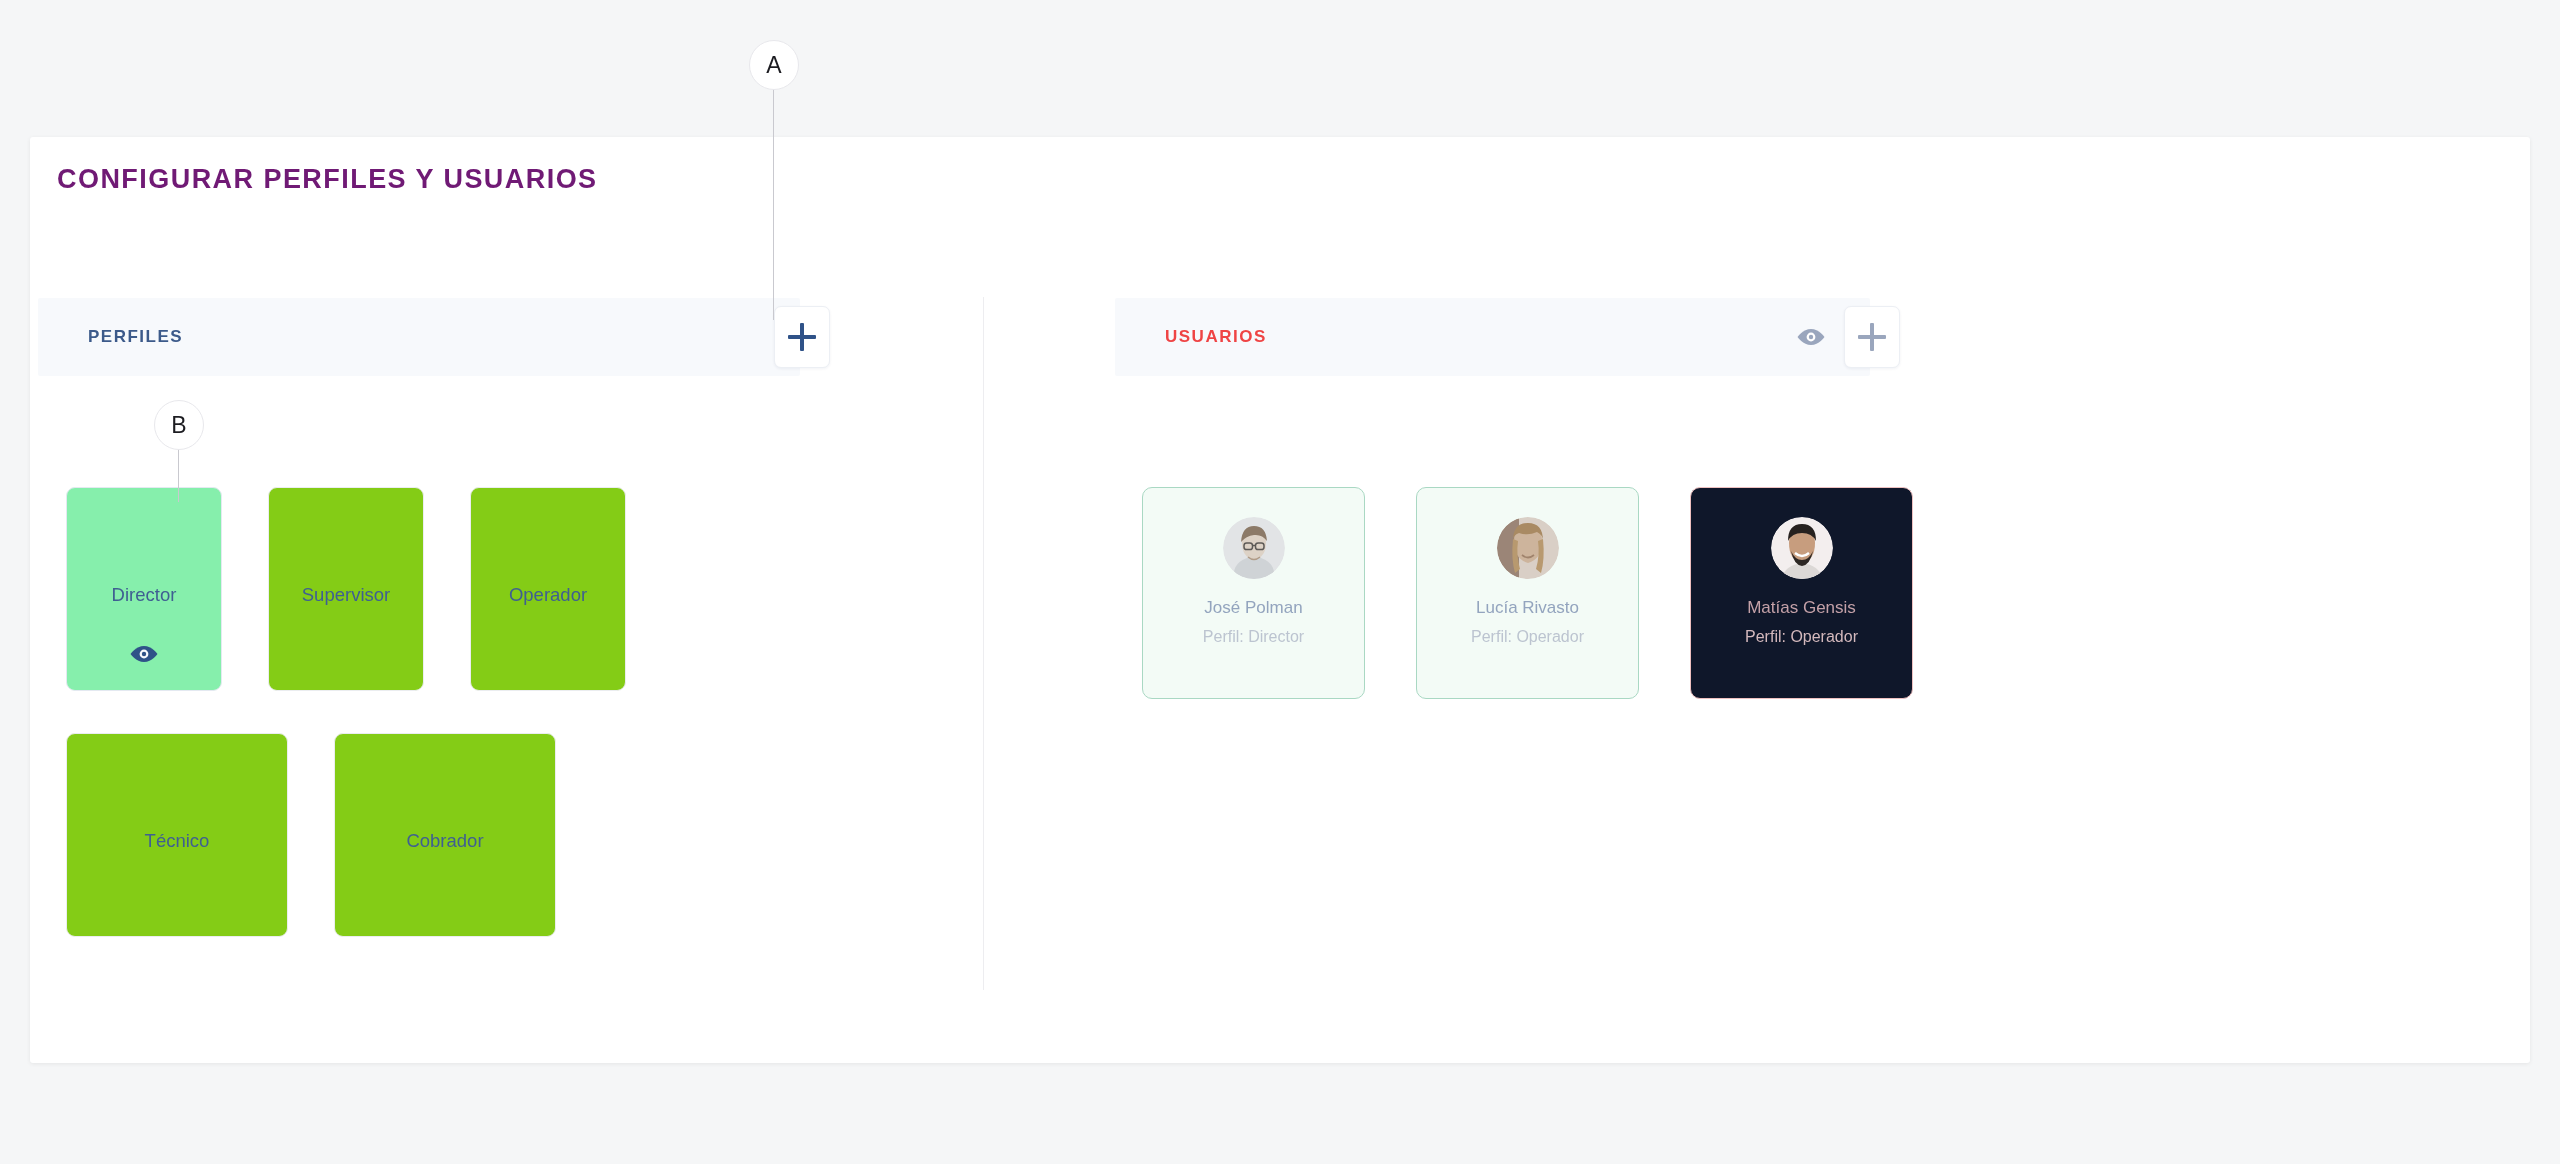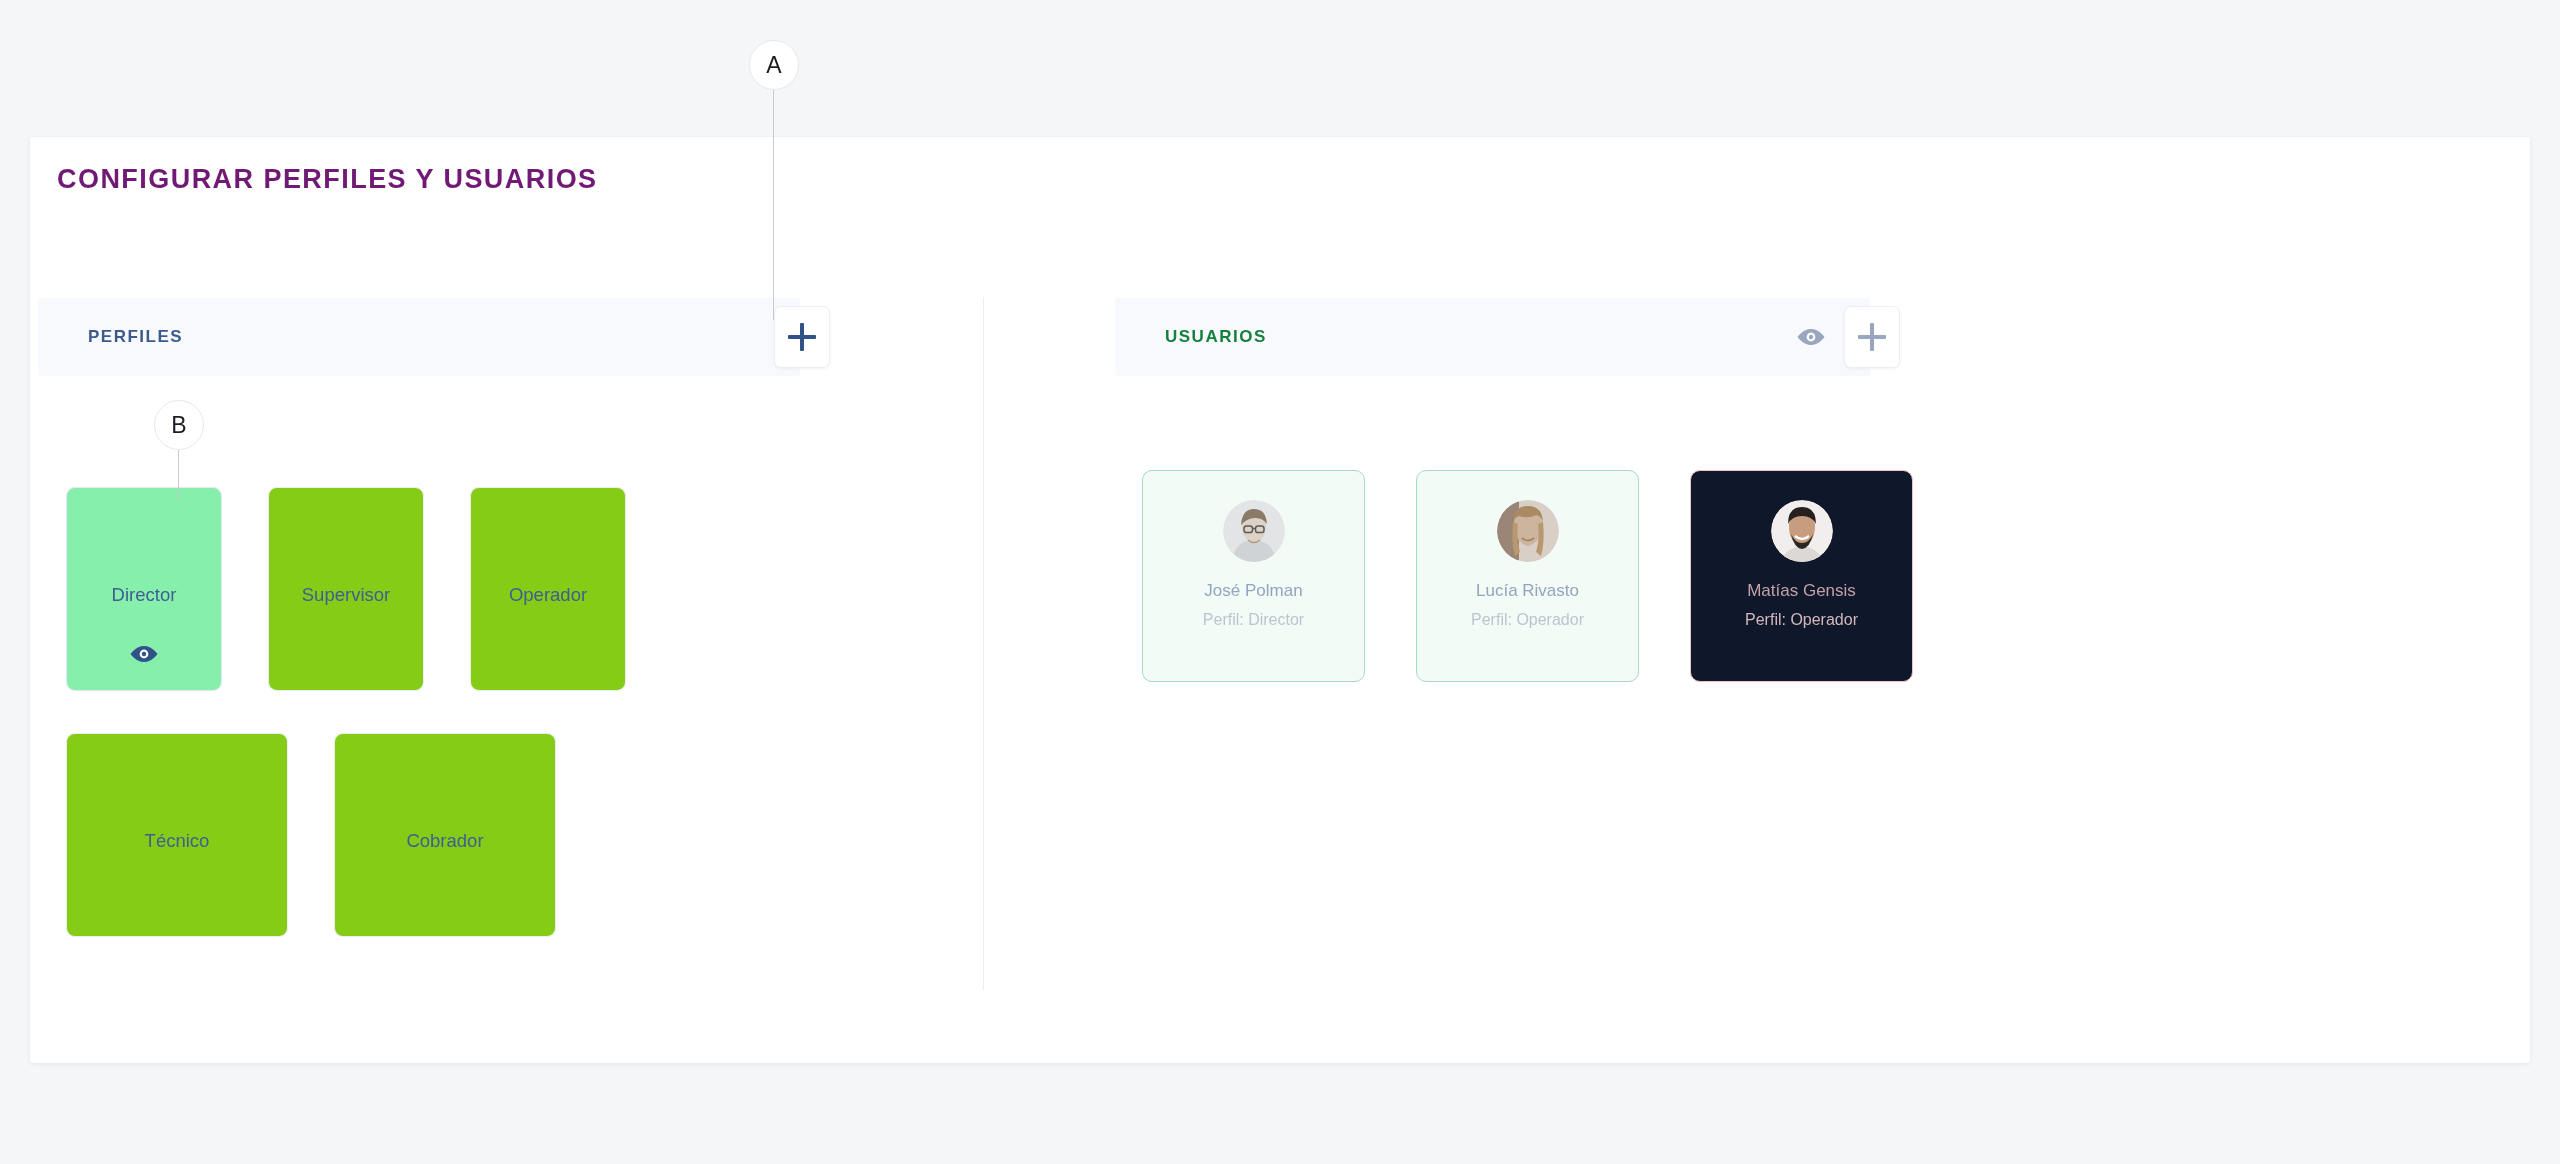--- a/index.html
+++ b/index.html
@@ -58,21 +58,21 @@
     left: 50px;
     top: 50%;
     transform: translateY(-50%);
     font-size: 17px;
     font-weight: bold;
     letter-spacing: 1.5px;
     white-space: nowrap;
     text-align: center;
   }
   .section-header.perfiles .section-header-title { color: #3c5a8a; }
-  .section-header.usuarios .section-header-title { color: #15803d; }
+  .section-header.usuarios .section-header-title { color: #ef4444; }
 
   .header-actions {
     position: absolute;
     right: 0px;
     top: 0;
     height: 78px;
     display: flex;
     align-items: center;
     gap: 13px;
   }
@@ -168,21 +168,21 @@
     bottom: 26px;
     display: flex;
     justify-content: center;
     color: #2f5288;
   }
 
   
   .users-grid {
     position: absolute;
     left: 1142px;
-    top: 470px;
+    top: 487px;
     display: flex;
     gap: 51px;
   }
   .user-card {
     width: 223px;
     height: 212px;
     border-radius: 10px;
     border: 1px solid transparent;
     position: relative;
     cursor: pointer;

